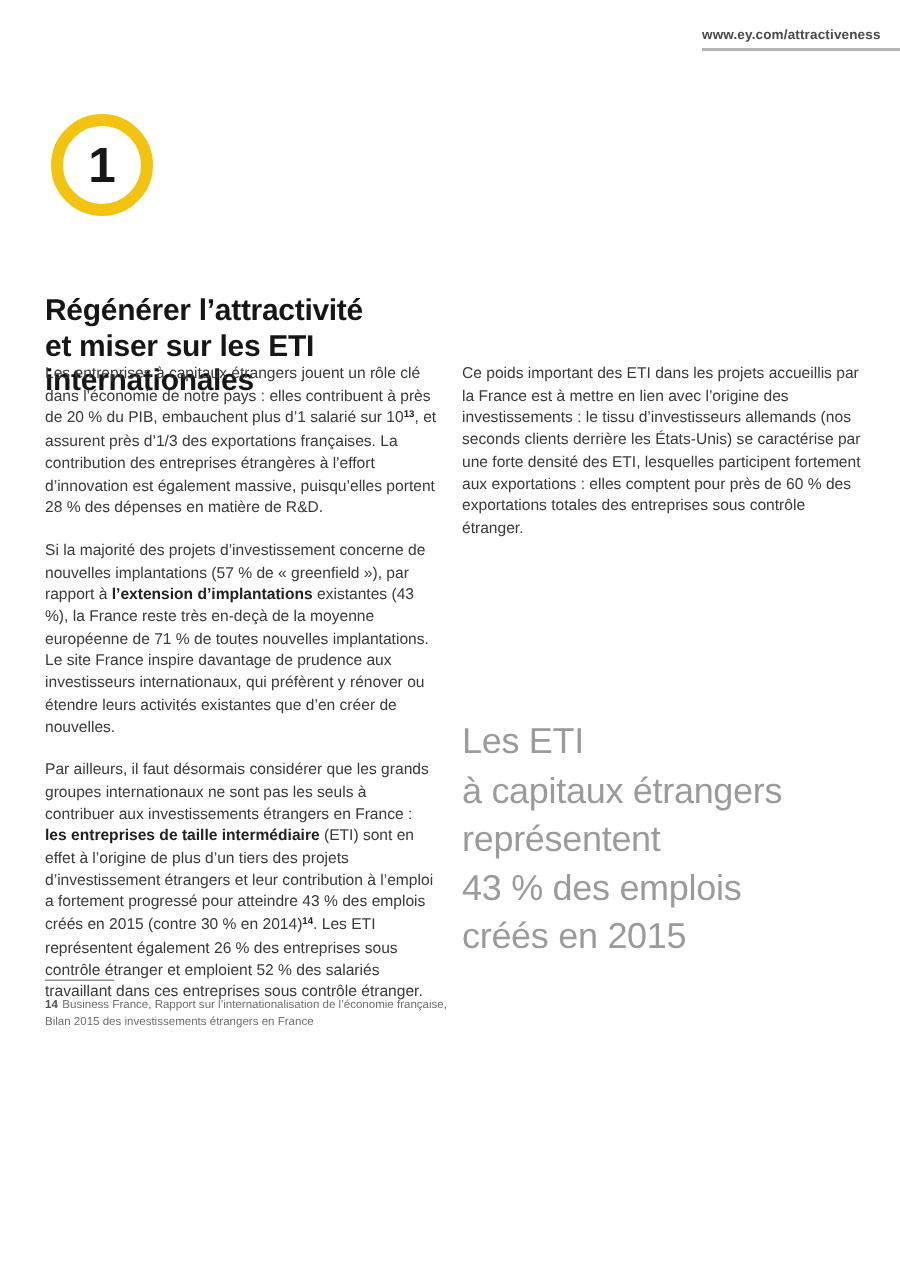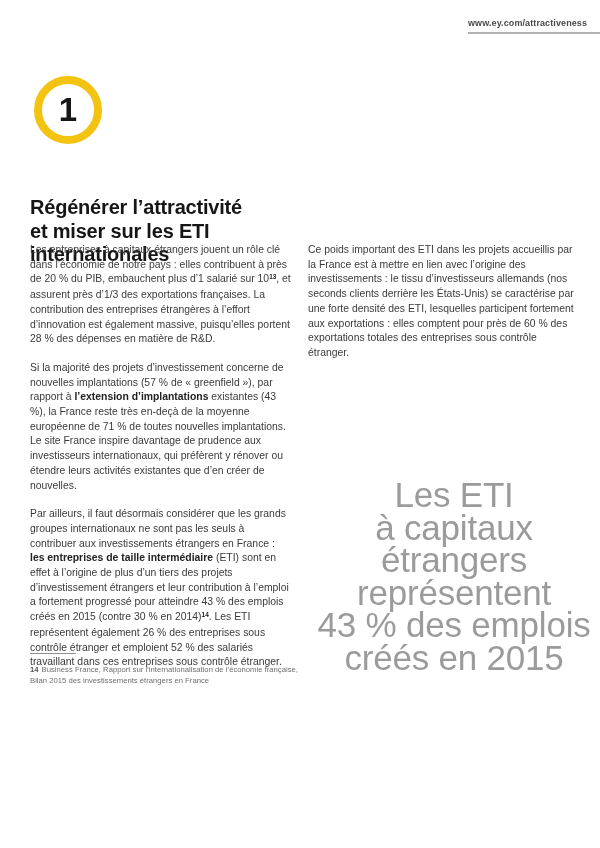--- a/index.html
+++ b/index.html
@@ -86,27 +86,26 @@
     color: #6f6f6f;
     margin: 0 0 2px 0;
   }
   .footnote b { color: #555555; margin-right: 3px; }
 
   
   .pull-quote {
     position: absolute;
     left: 308px;
     top: 479px;
-    font-size: 35px;
+    font-size: 24px;
     line-height: 32.5px;
     font-weight: 400;
     color: var(--pull-quote-gray, #9B9B9B);
     white-space: pre-line;
     letter-spacing: -0.2px;
-    text-align: center;
   }
 
   
   .page-footer {
     position: absolute;
     right: 25px;
     top: 806px;
     display: flex;
     align-items: baseline;
     gap: 16px;

